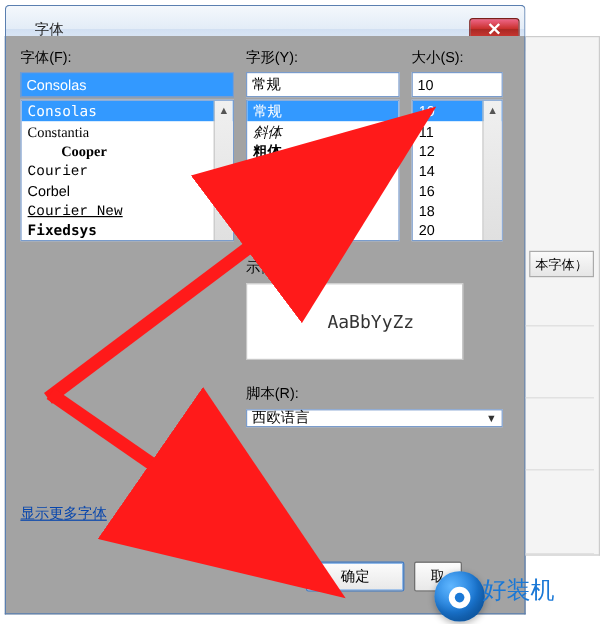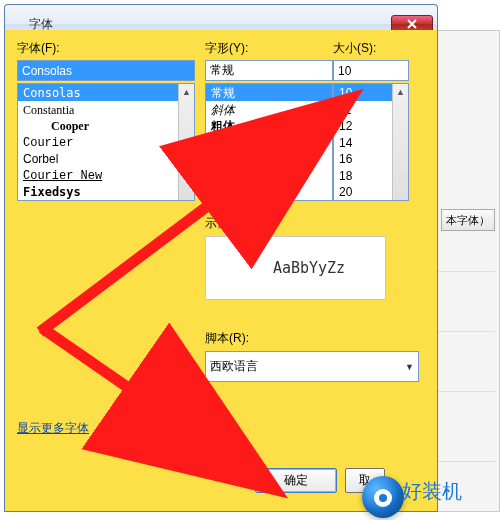--- a/index.html
+++ b/index.html
@@ -28,29 +28,29 @@
     width: 42px; height: 18px; margin-right: 4px;
     background: linear-gradient(#e68 , #c9302c 50%, #a82823 51%, #cf3a34);
     border: 1px solid #7a1f1b; border-radius: 3px;
     display:flex; align-items:center; justify-content:center;
     color:#fff; font-weight:bold;
   }
 
   .dialog-body {
     position: absolute; left: 4px; top: 30px; width: 434px; height: 482px;
     border: 1px solid #5a7fb0; border-top: none;
-    background: #fde047;
+    background: #a3a3a3;
     padding: 10px 12px 12px 12px;
   }
 
   
   .labels-row { display:flex; }
   .col-font  { width: 178px; }
   .col-style { width: 128px; margin-left: 10px; }
-  .col-size  { width: 76px;  }
+  .col-size  { width: 76px;  margin-left: 10px; }
 
   .lbl { margin-bottom: 3px; color:#000; }
 
   .textbox {
     height: 21px; border: 1px solid #7a9ccc; background:#fff;
     padding: 2px 4px; font: inherit; width: 100%;
   }
   .sel { background:#3399ff; color:#fff; }
 
   .list {
@@ -84,23 +84,23 @@
   .group {
     margin-top: 14px; margin-left: 188px; width: 181px;
   }
   .group-lbl { color:#000; margin-bottom:4px; }
   .sample-box {
     border: 1px solid #c8c8c8; background:#fff; height: 64px;
     display:flex; align-items:center; justify-content:center;
     font-family: Consolas, monospace; font-size:15px; color:#333;padding-left:27px;
   }
 
-  .script-group { margin-top: 30px; margin-left: 188px; width: 214px; }
+  .script-group { margin-top: 20px; margin-left: 188px; width: 214px; }
   .script-combo {
-    border: 1px solid #7a9ccc; background:#fff; height: 31px;
+    border: 1px solid #7a9ccc; background:#fff; height: 15px;
     display:flex; align-items:center; justify-content:space-between;
     padding: 0 4px;
   }
   .combo-arrow { font-size:9px; color:#333; }
 
   .show-more {
     position:absolute; left:12px; bottom: 74px; color:#0645ad;
     text-decoration: underline; cursor:pointer;
   }
 
@@ -109,21 +109,21 @@
   }
   .btn {
     width: 82px; height: 25px; border:1px solid #707070;
     background: linear-gradient(#fcfcfc,#e8e8e8);
     border-radius:2px; display:flex; align-items:center; justify-content:center;
   }
   .btn.default { border-color:#3f7bc6; box-shadow: 0 0 0 1px #8fb8e8 inset; }
 
   
   .right-panel {
-    position:absolute; left: 438px; top: 30px; width: 62px; height: 482px;
+    position:absolute; left: 438px; top: 30px; width: 62px; height: 433px;
     border: 1px solid #ccc; border-left: none; background:#f4f4f4;
   }
   .rp-btn {
     position:absolute; top: 178px; right:4px; width:54px; height:22px;
     border:1px solid #aaa; background:linear-gradient(#fafafa,#e6e6e6);
     font-size:11px; display:flex; align-items:center; justify-content:center;
   }
   .rp-line { position:absolute; left:0; right:4px; height:1px; background:#ddd; }
 
   

